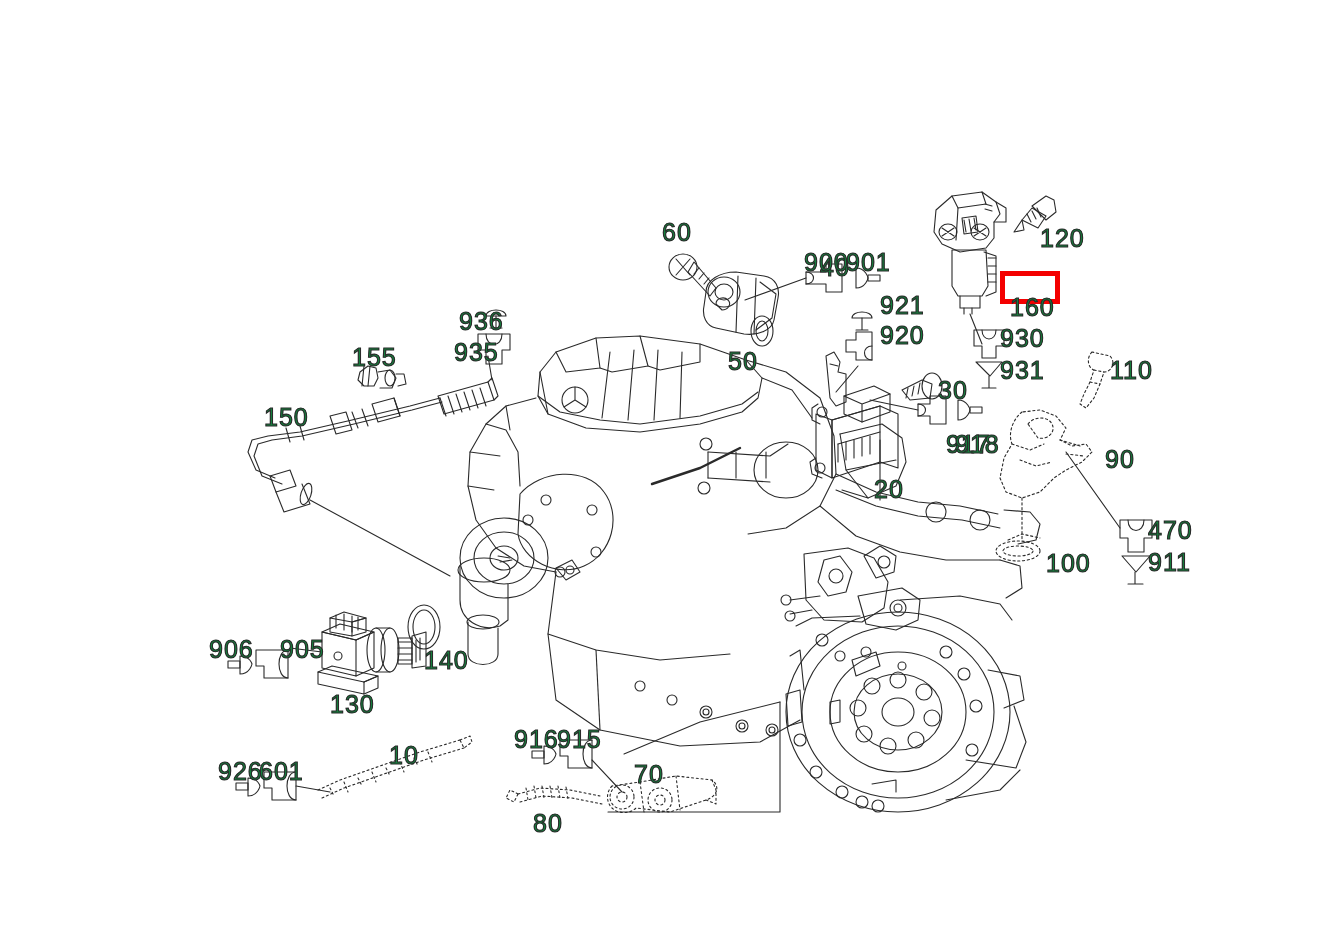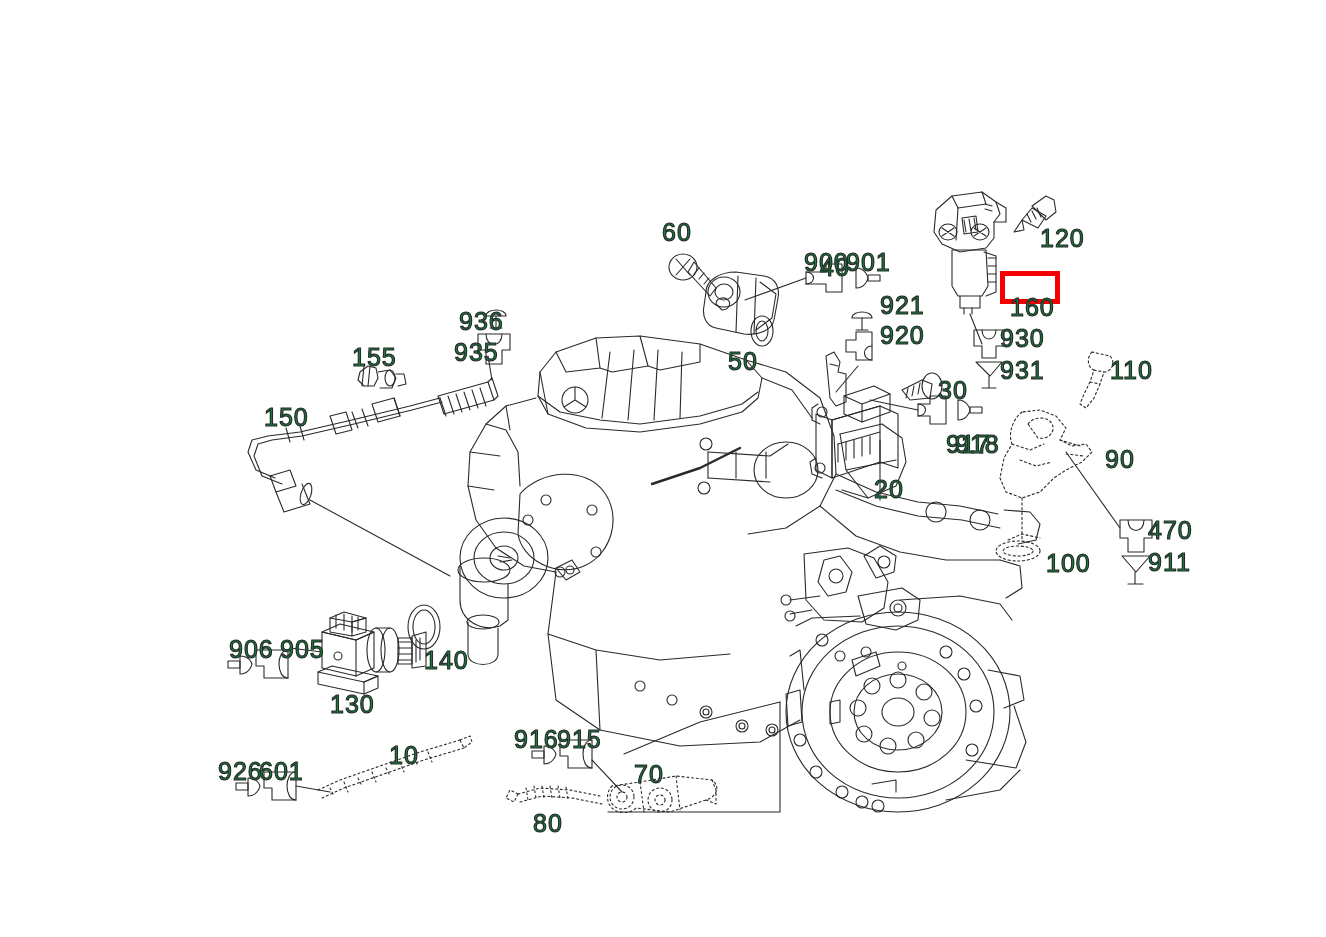--- a/index.html
+++ b/index.html
@@ -482,21 +482,21 @@
 <div class="lbl" style="left:1105px;top:447px;">90</div>
 <div class="lbl" style="left:1148px;top:518px;">470</div>
 <div class="lbl" style="left:1148px;top:550px;">911</div>
 <div class="lbl" style="left:1046px;top:543px;margin-top:8px;">100</div>
 
 <div class="lbl" style="left:459px;top:309px;">936</div>
 <div class="lbl" style="left:454px;top:340px;text-align:right;">935</div>
 <div class="lbl" style="left:352px;top:345px;">155</div>
 <div class="lbl" style="left:264px;top:405px;">150</div>
 
-<div class="lbl" style="left:209px;top:637px;margin-left:20px;">906</div>
+<div class="lbl" style="left:209px;top:637px;">906</div>
 <div class="lbl" style="left:252px;top:637px;margin-left:28px;">905</div>
 <div class="lbl" style="left:330px;top:692px;">130</div>
 <div class="lbl" style="left:424px;top:648px;">140</div>
 
 <div class="lbl" style="left:218px;top:759px;">926</div>
 <div class="lbl" style="left:259px;top:759px;">601</div>
 <div class="lbl" style="left:389px;top:743px;">10</div>
 
 <div class="lbl" style="left:514px;top:727px;">916</div>
 <div class="lbl" style="left:557px;top:727px;">915</div>

